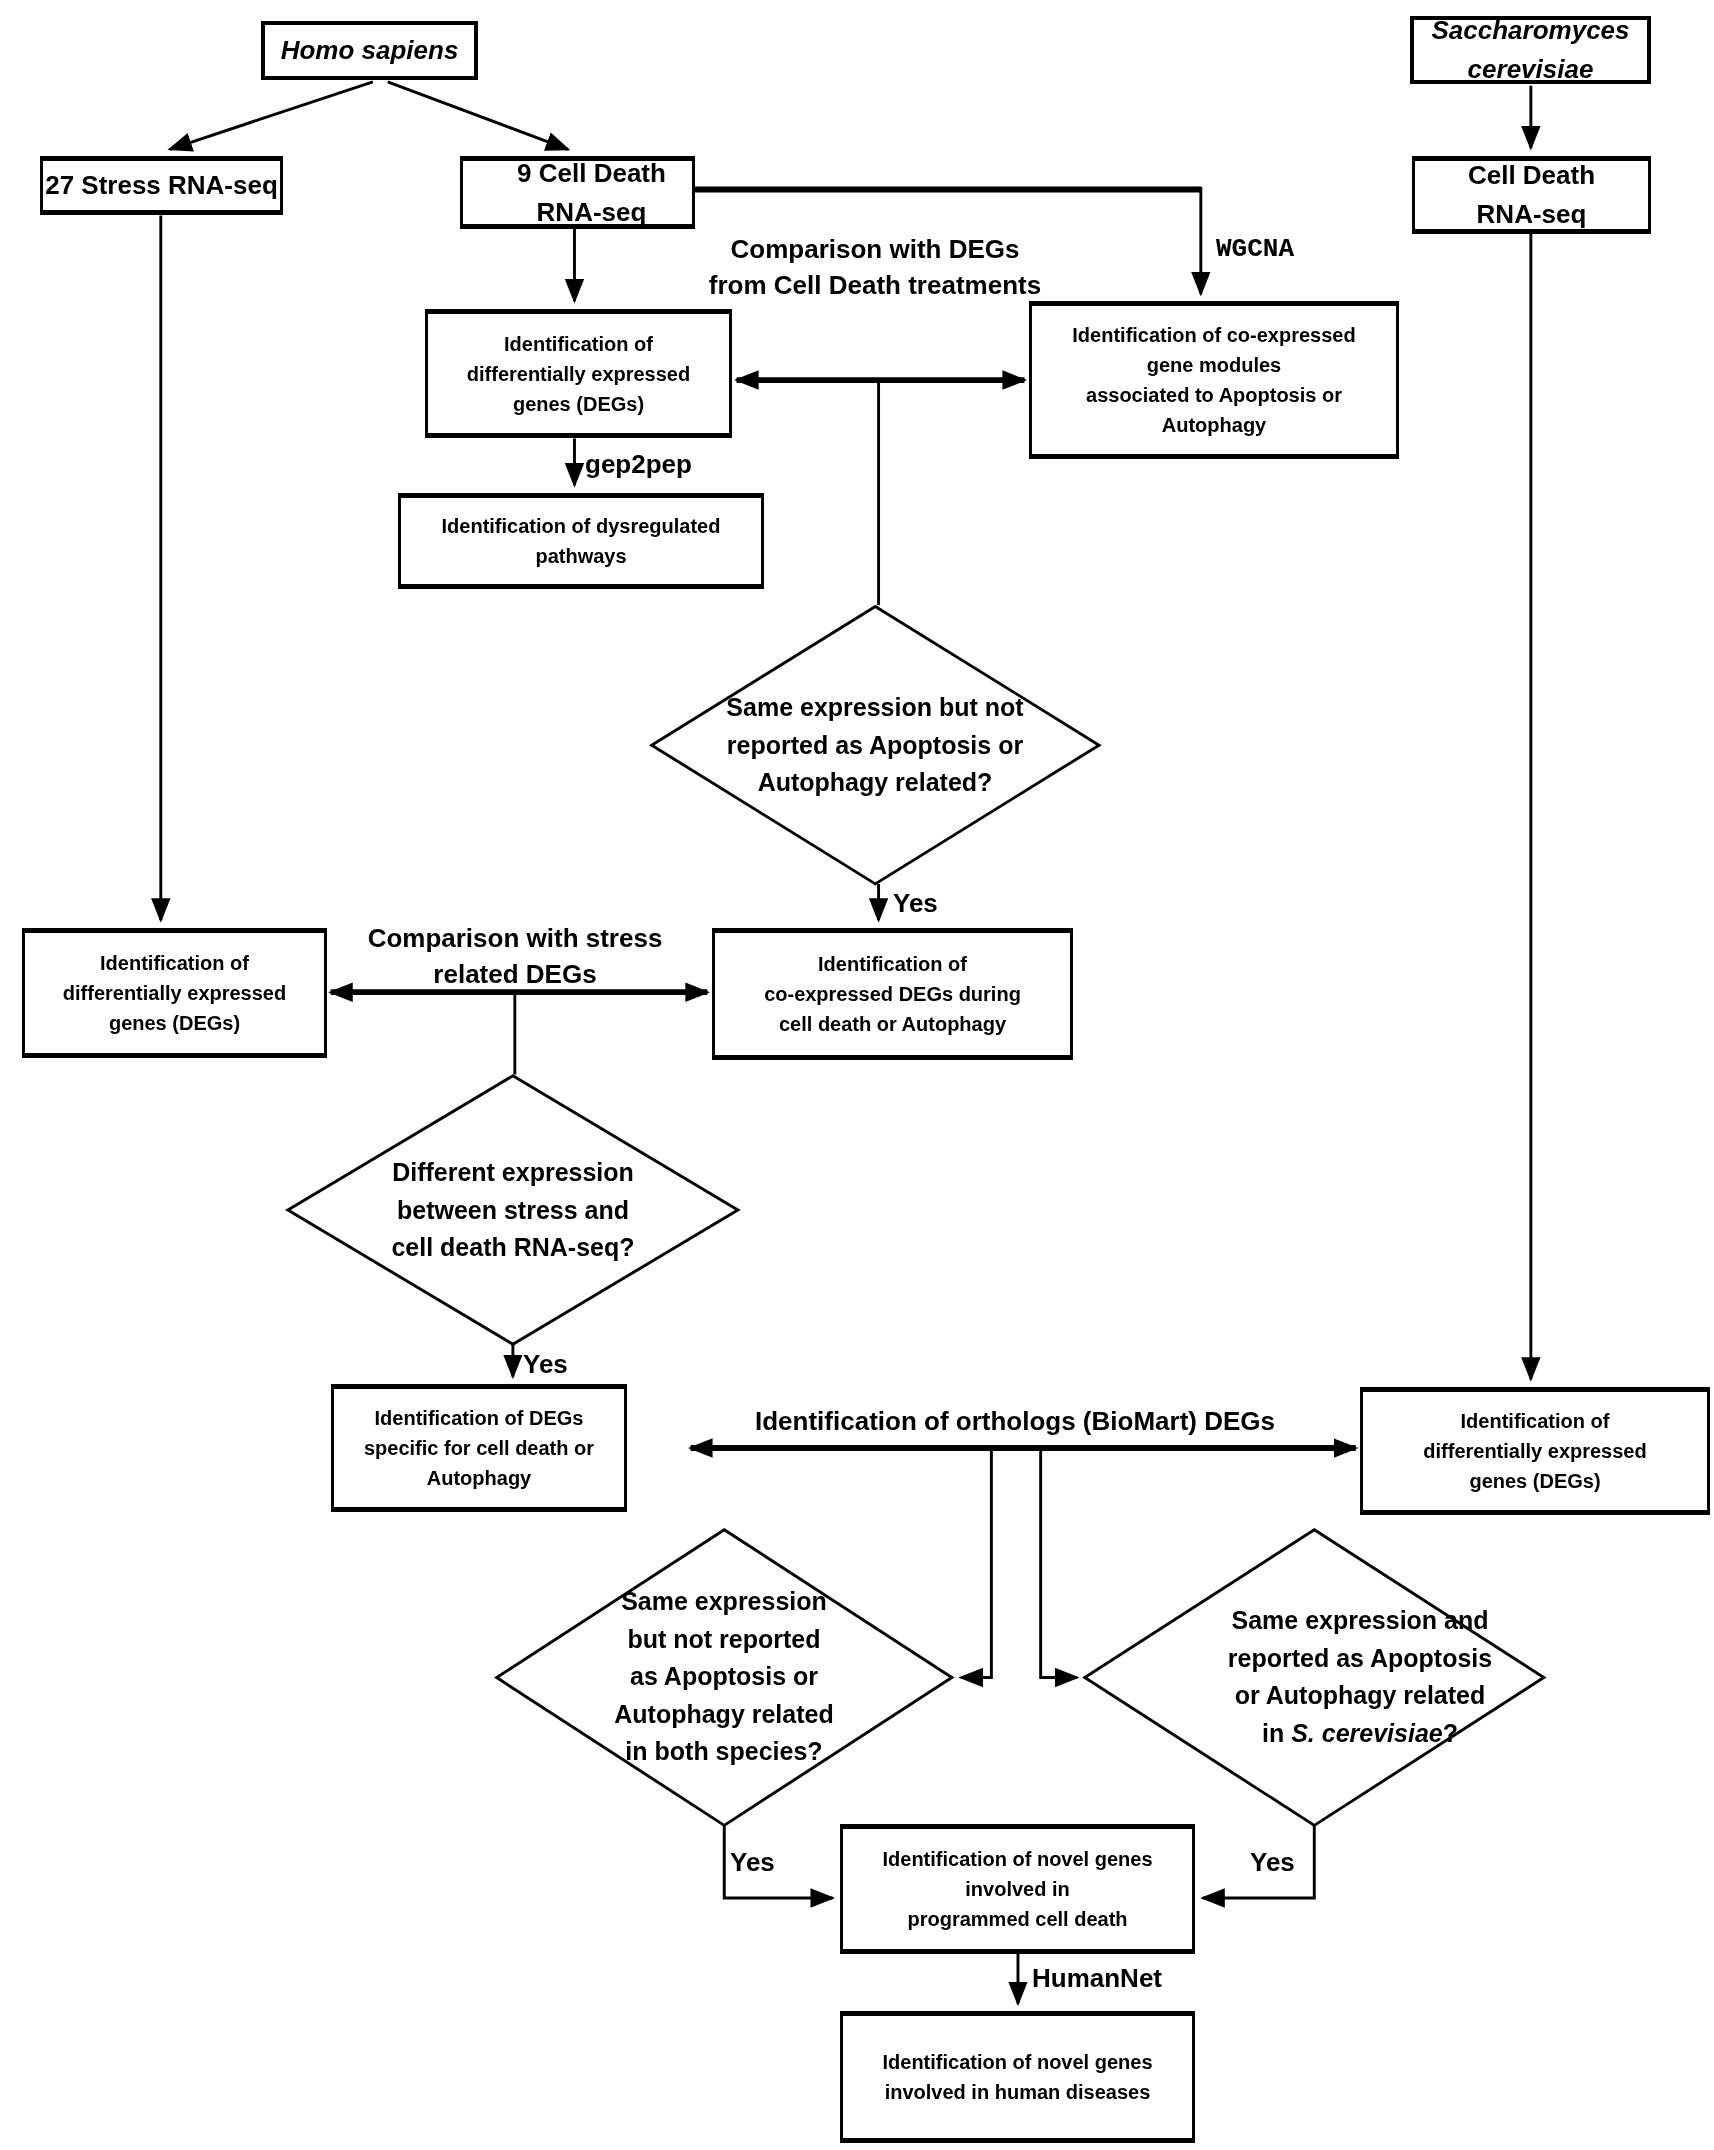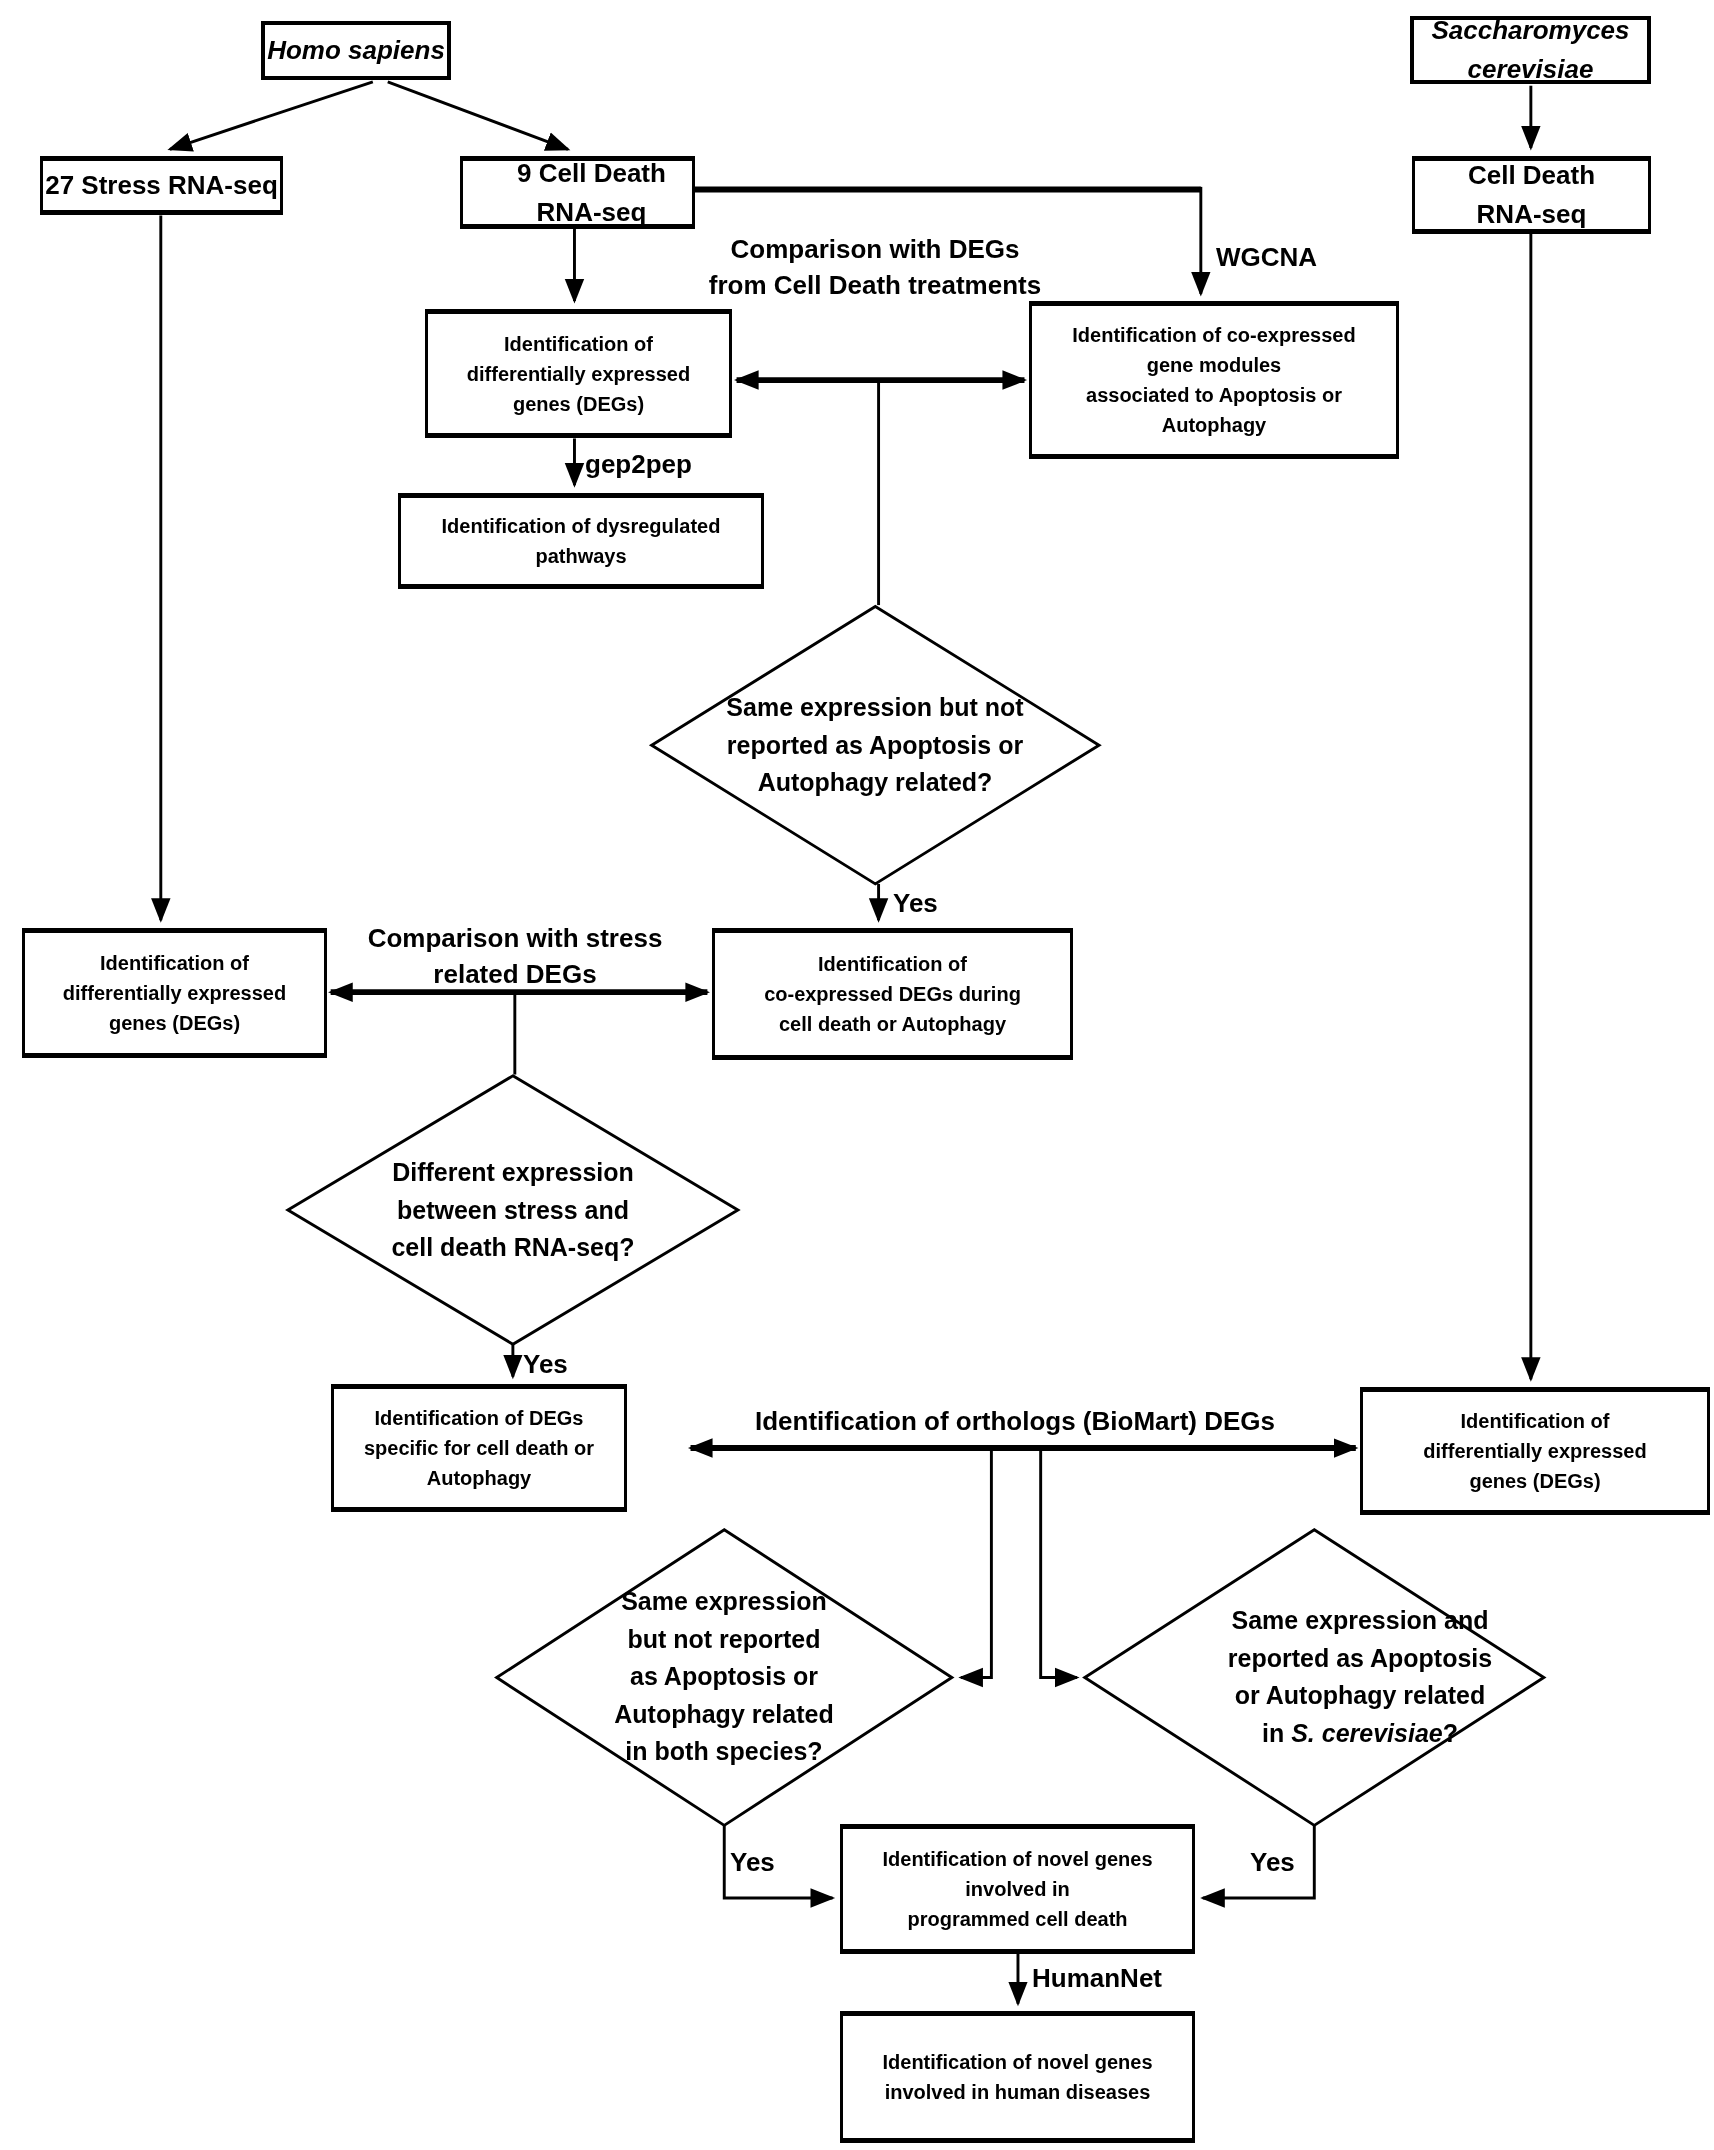--- a/index.html
+++ b/index.html
@@ -77,21 +77,21 @@
     </g>
 
     <g fill="none" stroke="#000000" stroke-width="9">
       <line x1="1069" y1="292" x2="1852" y2="292"></line>
       <line x1="1136" y1="586" x2="1580" y2="586" marker-start="url(#ah)" marker-end="url(#ah)"></line>
       <line x1="510" y1="1530" x2="1091" y2="1530" marker-start="url(#ah)" marker-end="url(#ah)"></line>
       <line x1="1065" y1="2233" x2="2091" y2="2233" marker-start="url(#ah)" marker-end="url(#ah)"></line>
     </g>
   </svg>
 
-  <div class="box uniform species" style="left:261px;top:21.4px;width:190px;height:59px;">
+  <div class="box uniform species" style="left:261px;top:21.4px;width:217px;height:59px;">
     <span class="line">Homo sapiens</span>
   </div>
 
   <div class="box uniform species" style="left:1410px;top:16px;width:241px;height:68px;">
     <span class="line">Saccharomyces</span>
     <span class="line">cerevisiae</span>
   </div>
 
   <div class="box row2" style="left:40px;top:156px;width:243px;height:59px;">
     <span class="line">27 Stress RNA-seq</span>
@@ -185,21 +185,21 @@
     <span class="line">reported as Apoptosis</span>
     <span class="line">or Autophagy related</span>
     <span class="line"><span>in </span><span class="it">S. cerevisiae</span><span>?</span></span>
   </div>
 
   <div class="lbl center" style="left:875px;top:232px;">
     <span class="line">Comparison with DEGs</span>
     <span class="line">from Cell Death treatments</span>
   </div>
 
-  <div class="lbl" style="left:1216px;top:240px;">WGCNA</div>
+  <div class="lbl" style="left:1216px;top:232px;font-family:Liberation Mono, monospace;">WGCNA</div>
 
   <div class="lbl" style="left:585px;top:447px;">gep2pep</div>
 
   <div class="lbl center" style="left:515px;top:921px;">
     <span class="line">Comparison with stress</span>
     <span class="line">related DEGs</span>
   </div>
 
   <div class="lbl center" style="left:1015px;top:1404px;">Identification of orthologs (BioMart) DEGs</div>
 

